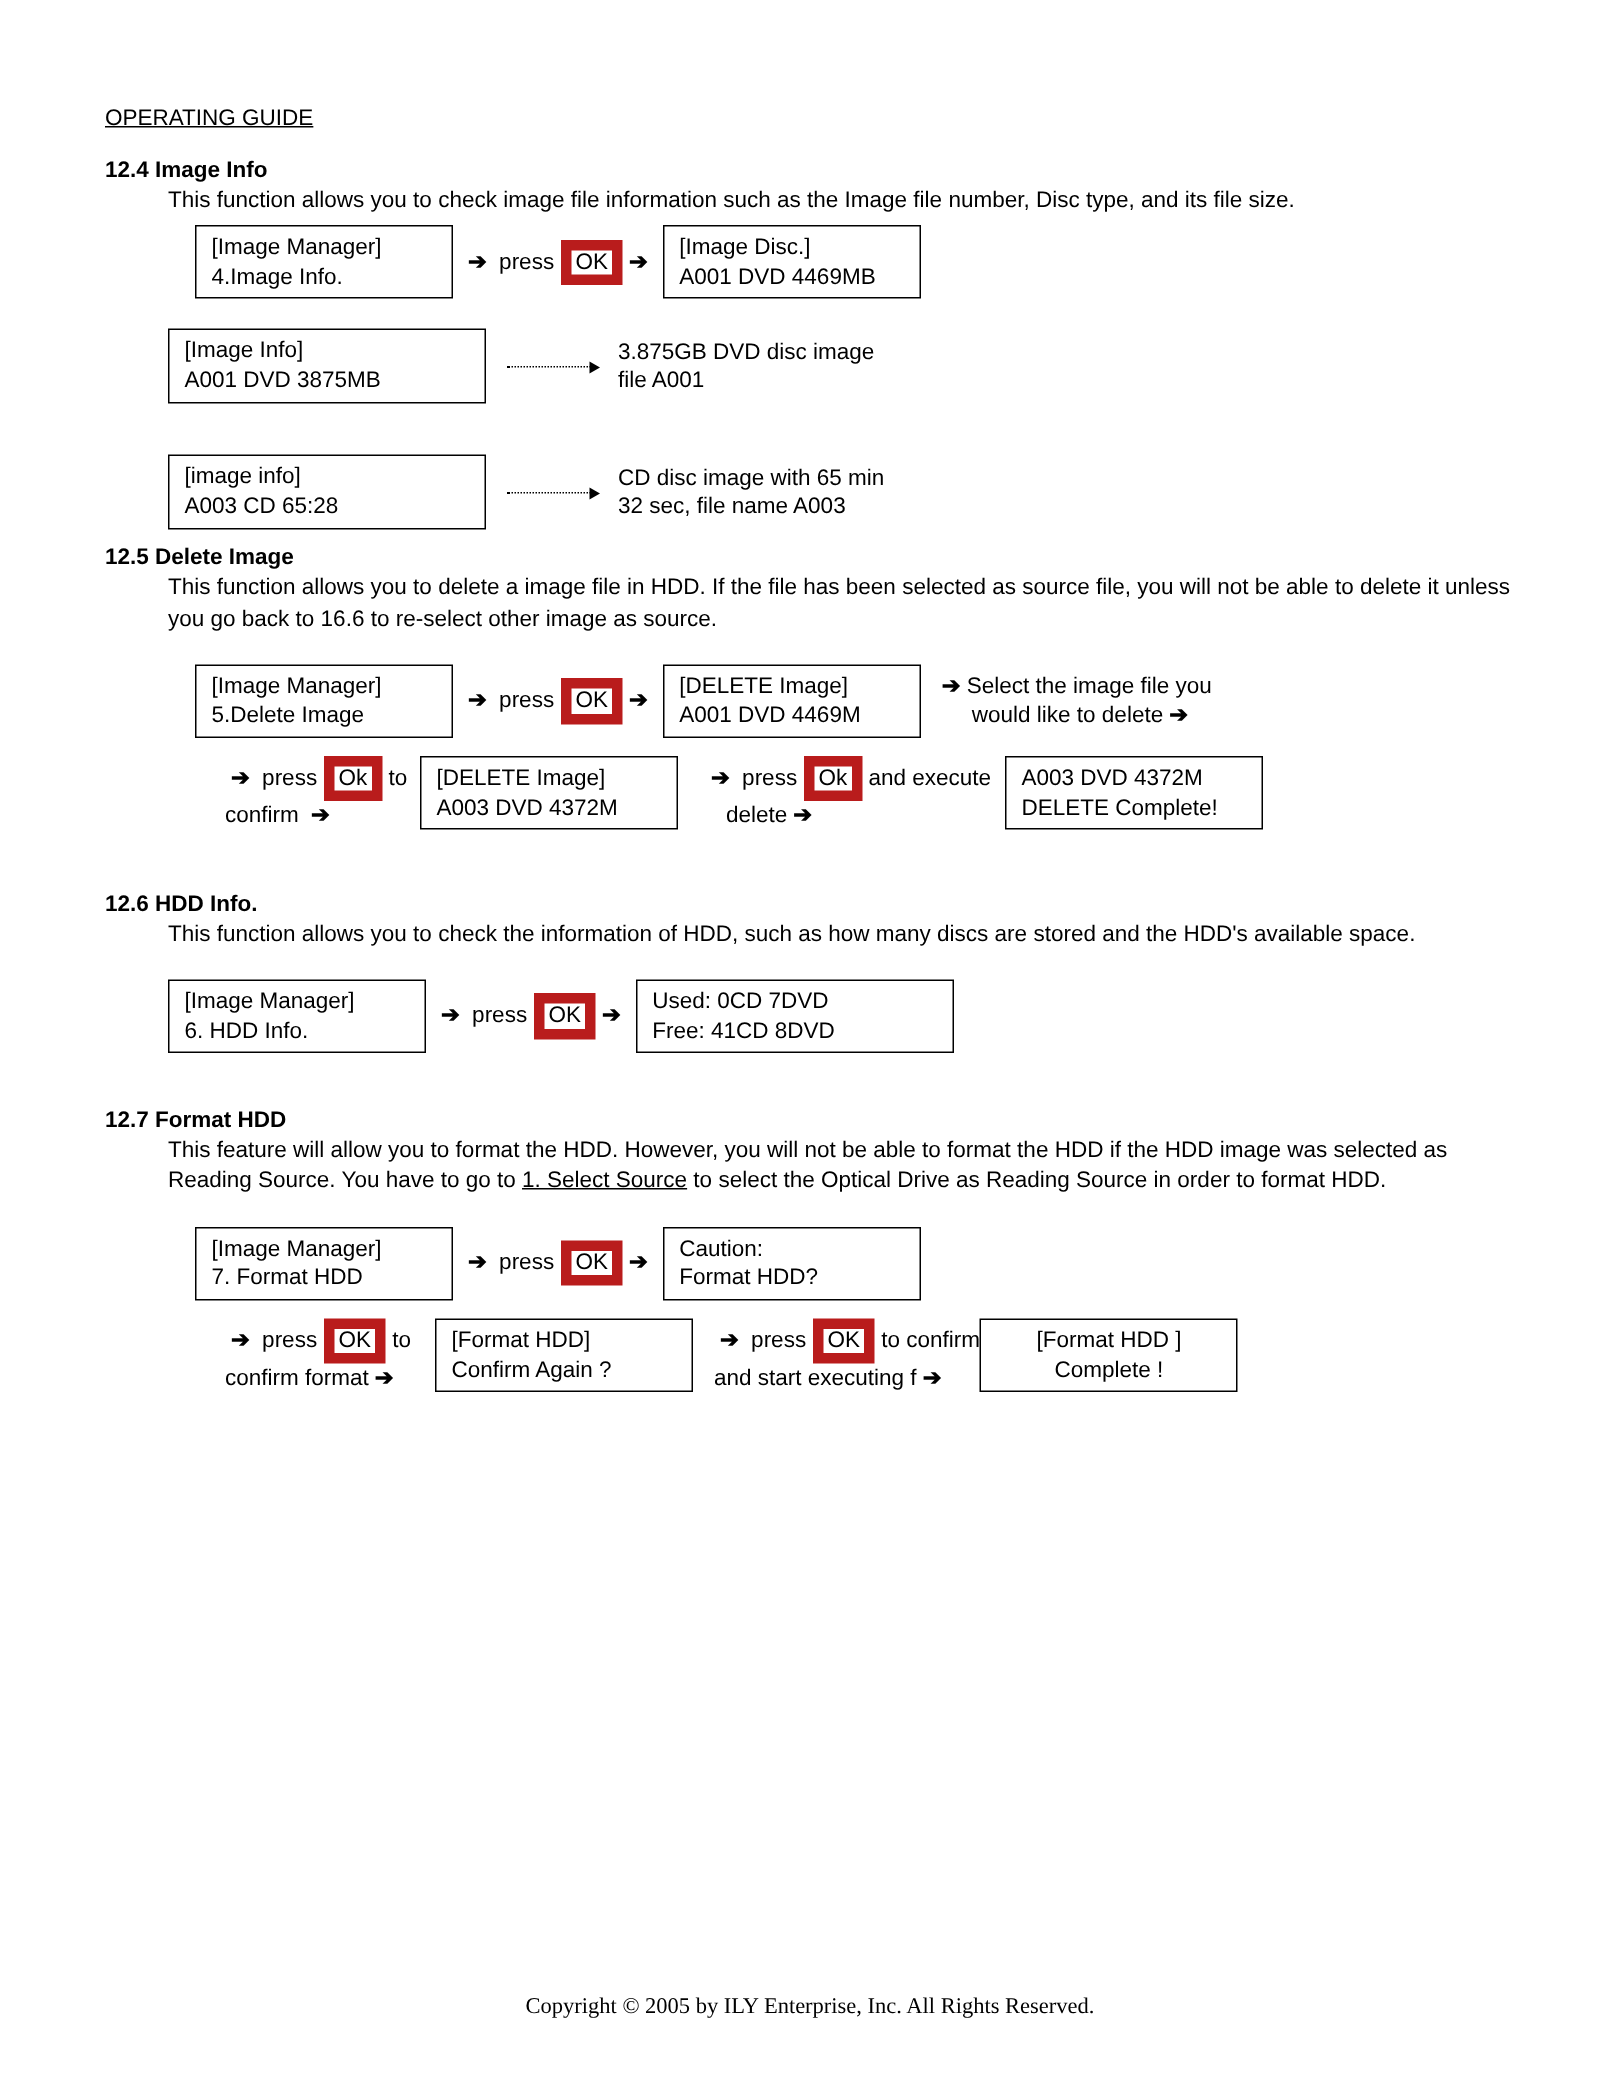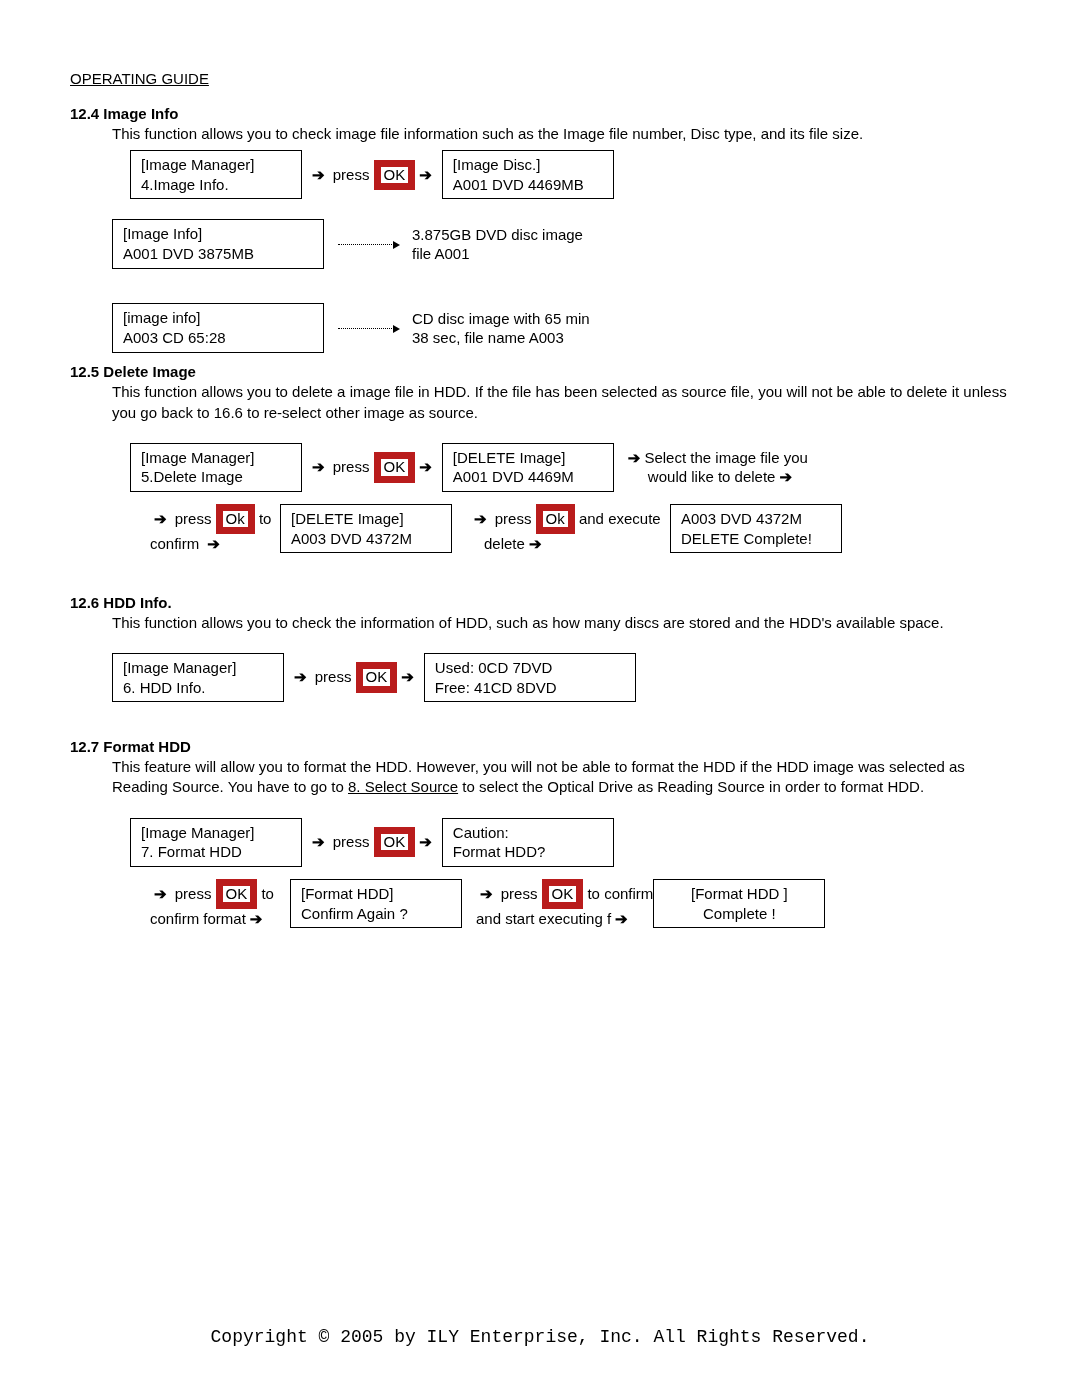--- a/index.html
+++ b/index.html
@@ -77,22 +77,22 @@
   }
   .plain {
     line-height: 1.3;
   }
   .footer {
     position: absolute;
     bottom: 50px;
     left: 0;
     right: 0;
     text-align: center;
-    font-family: Liberation Mono, monospace;
-    font-size: 18px;
+    font-family: Liberation Serif, serif;
+    font-size: 15px;
   }
   .spacer { height: 14px; }
 </style>
 </head>
 <body>
 
 <div class="title">OPERATING GUIDE</div>
 
 <div class="sechead">12.4  Image Info</div>
 <div class="sectext">This function allows you to check image file information such as the Image file number, Disc type, and its file size.</div>
@@ -127,21 +127,21 @@
 <div class="spacer"></div>
 <div class="spacer"></div>
 <div class="flow" style="margin-left:42px">
   <div class="box tall" style="min-width:190px">
     <div>[image info]</div>
     <div>A003  CD           65:28</div>
   </div>
   <span class="dotted-arrow"></span>
   <div class="plain">
     <div>CD disc image with 65 min</div>
-    <div>38 sec, file name A003</div>
+    <div>32 sec, file name A003</div>
   </div>
 </div>
 
 <div class="sechead">12.5 Delete Image</div>
 <div class="sectext">This function allows you to delete a image file in HDD. If the file has been selected as source file, you will not be able to delete it unless you go back to 16.6 to re-select other image as source.</div>
 
 <div class="spacer"></div>
 <div class="flow">
   <div class="box">
     <div>[Image Manager]</div>
@@ -195,21 +195,21 @@
   </span>
   <div class="box" style="min-width:190px">
     <div>Used:   0CD   7DVD</div>
     <div>Free:  41CD   8DVD</div>
   </div>
 </div>
 
 <div style="height:26px"></div>
 <div class="sechead">12.7 Format HDD</div>
 <div class="sectext">
-  <span>This feature will allow you to format the HDD.  However, you will not be able to format the HDD if the HDD image was selected as Reading Source. You have to go to </span><span style="text-decoration:underline">8. Select Source</span><span> to select the Optical Drive as Reading Source in order to format HDD.</span>
+  <span>This feature will allow you to format the HDD.  However, you will not be able to format the HDD if the HDD image was selected as Reading Source. You have to go to </span><span style="text-decoration:underline">1. Select Source</span><span> to select the Optical Drive as Reading Source in order to format HDD.</span>
 </div>
 
 <div class="spacer"></div>
 <div class="flow">
   <div class="box">
     <div>[Image Manager]</div>
     <div>7. Format HDD</div>
   </div>
   <span class="press-ok">
     <span class="arrow">➔</span><span> press </span><span class="ok">OK</span><span class="arrow">➔</span>

